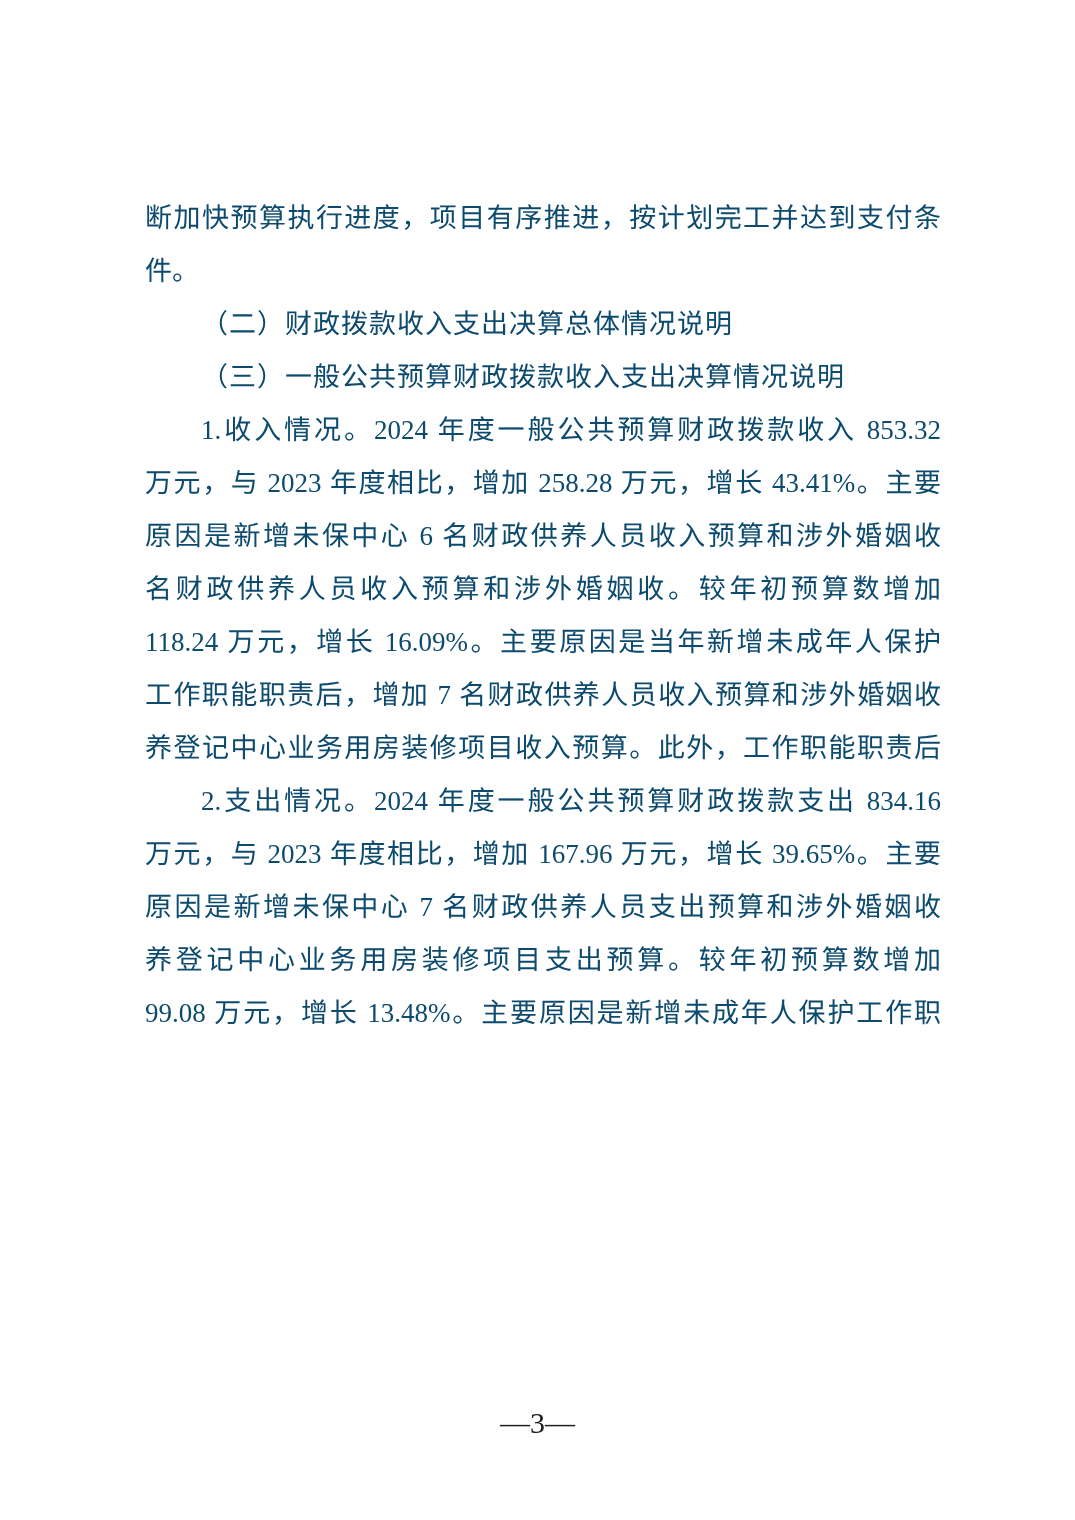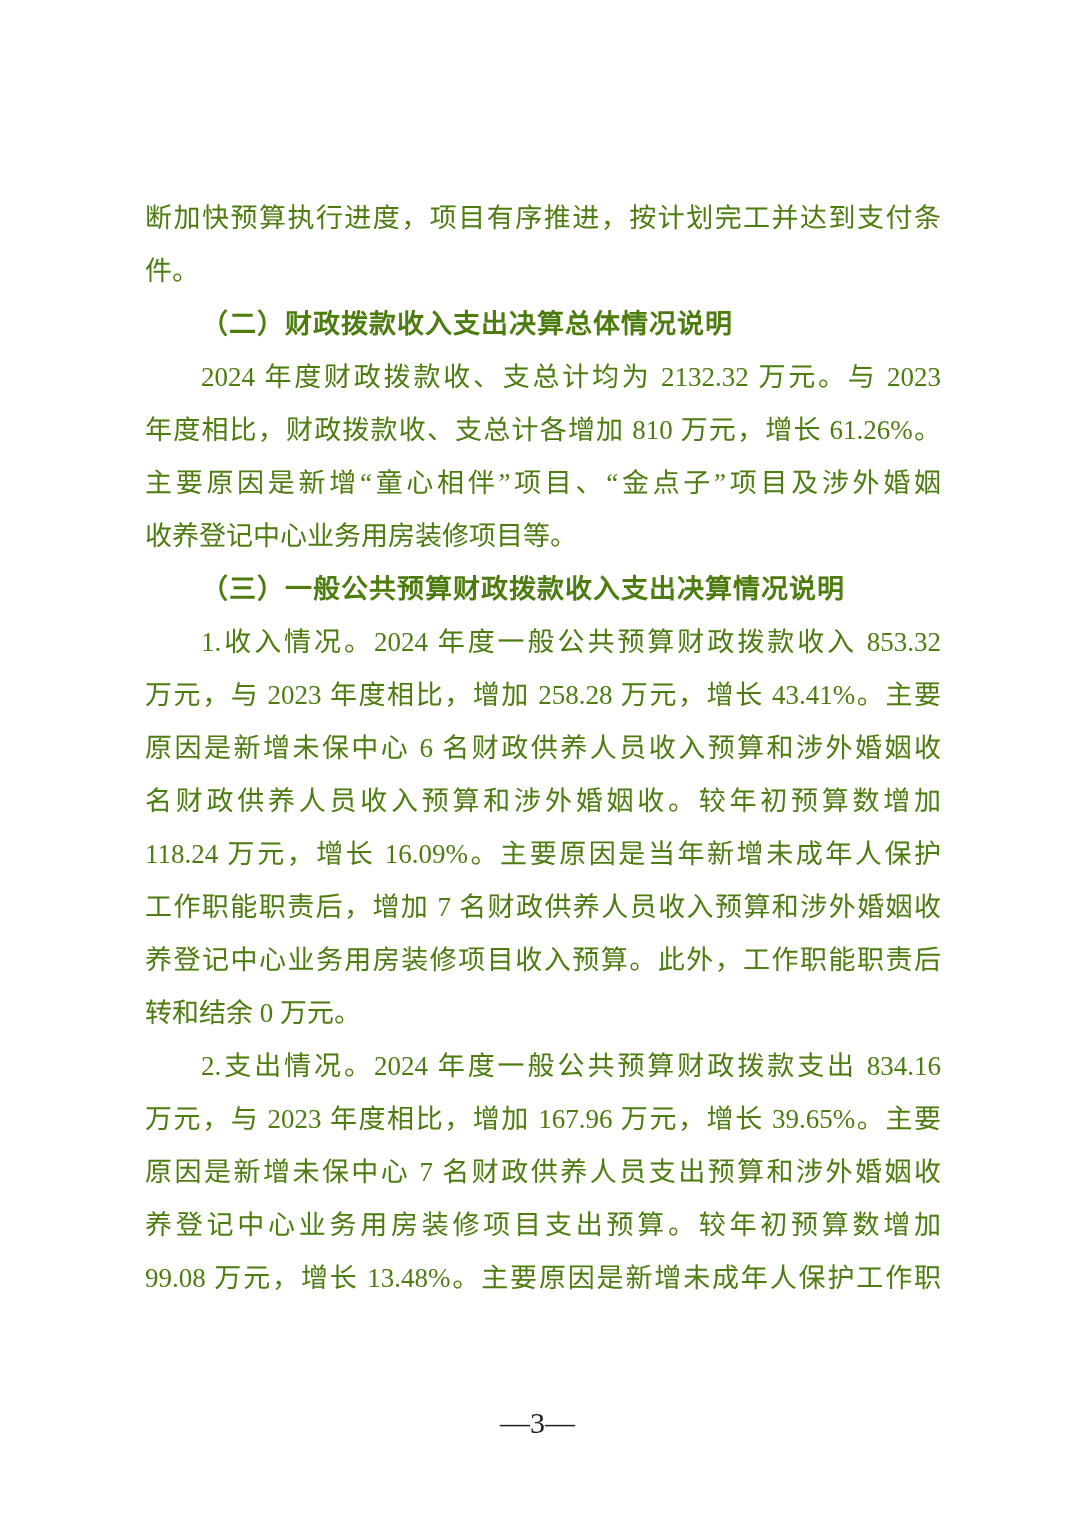--- a/index.html
+++ b/index.html
@@ -22,33 +22,33 @@
     top: 192px;
     width: 796px;
   }
   .para { margin: 0; padding: 0; }
   .line {
     height: 53px;
     line-height: 53px;
     font-size: 27px;
     overflow: hidden;
     white-space: normal;
-    color: #4d7c0f;
+    color: #0c4a6e;
   }
   
   .line.fill {
     text-align: justify;
     text-align-last: justify;
   }
   
   .line.indent {
     padding-left: 56px;
   }
   .line.heading {
-    font-weight: 700;
+    font-weight: 400;
     letter-spacing: 1px;
   }
   .footer {
     position: absolute;
     left: 0;
     top: 1407px;
     width: 100%;
     text-align: center;
     font-size: 30px;
     line-height: 32px;
@@ -64,40 +64,33 @@
 
     <div class="para">
       <div class="line fill">断加快预算执行进度，项目有序推进，按计划完工并达到支付条</div>
       <div class="line">件。</div>
     </div>
 
     <div class="para">
       <div class="line heading indent">（二）财政拨款收入支出决算总体情况说明</div>
     </div>
 
-    <div class="para">
-      <div class="line fill indent">2024 年度财政拨款收、支总计均为 2132.32 万元。与 2023</div>
-      <div class="line fill">年度相比，财政拨款收、支总计各增加 810 万元，增长 61.26%。</div>
-      <div class="line fill">主要原因是新增“童心相伴”项目、“金点子”项目及涉外婚姻</div>
-      <div class="line">收养登记中心业务用房装修项目等。</div>
-    </div>
 
     <div class="para">
       <div class="line heading indent">（三）一般公共预算财政拨款收入支出决算情况说明</div>
     </div>
 
     <div class="para">
       <div class="line fill indent">1.收入情况。2024 年度一般公共预算财政拨款收入 853.32</div>
       <div class="line fill">万元，与 2023 年度相比，增加 258.28 万元，增长 43.41%。主要</div>
       <div class="line fill">原因是新增未保中心 6 名财政供养人员收入预算和涉外婚姻收</div>
       <div class="line fill">名财政供养人员收入预算和涉外婚姻收。较年初预算数增加</div>
       <div class="line fill">118.24 万元，增长 16.09%。主要原因是当年新增未成年人保护</div>
       <div class="line fill">工作职能职责后，增加 7 名财政供养人员收入预算和涉外婚姻收</div>
       <div class="line fill">养登记中心业务用房装修项目收入预算。此外，工作职能职责后</div>
-      <div class="line">转和结余 0 万元。</div>
     </div>
 
     <div class="para">
       <div class="line fill indent">2.支出情况。2024 年度一般公共预算财政拨款支出 834.16</div>
       <div class="line fill">万元，与 2023 年度相比，增加 167.96 万元，增长 39.65%。主要</div>
       <div class="line fill">原因是新增未保中心 7 名财政供养人员支出预算和涉外婚姻收</div>
       <div class="line fill">养登记中心业务用房装修项目支出预算。较年初预算数增加</div>
       <div class="line fill">99.08 万元，增长 13.48%。主要原因是新增未成年人保护工作职</div>
     </div>
 

